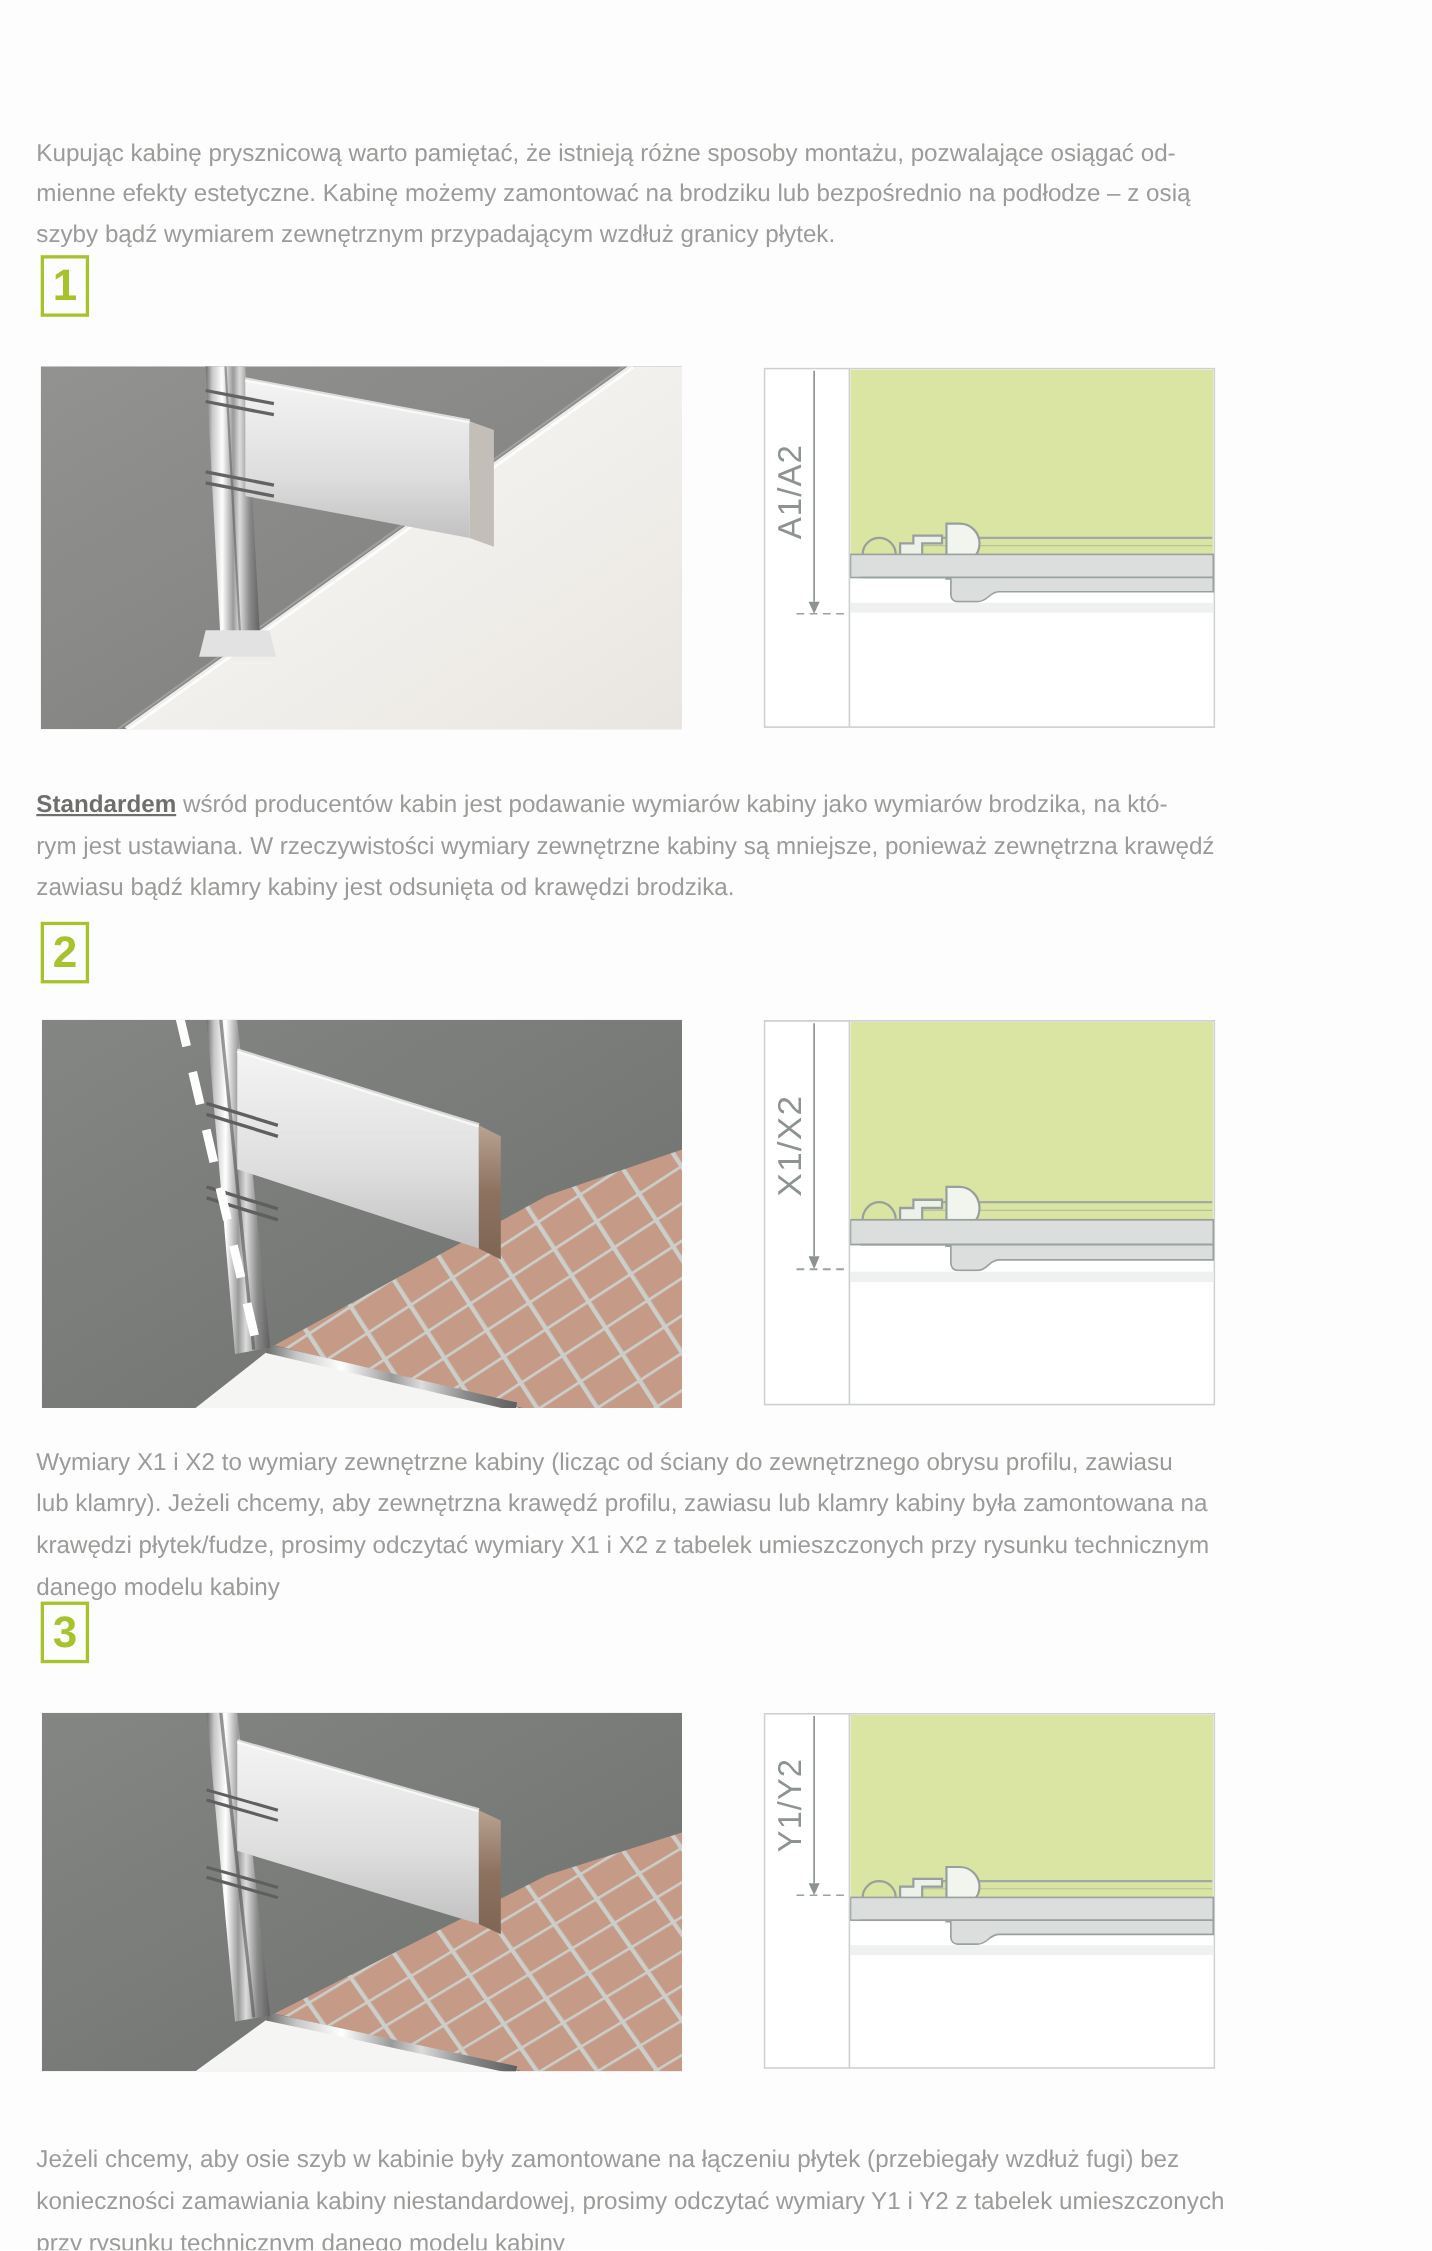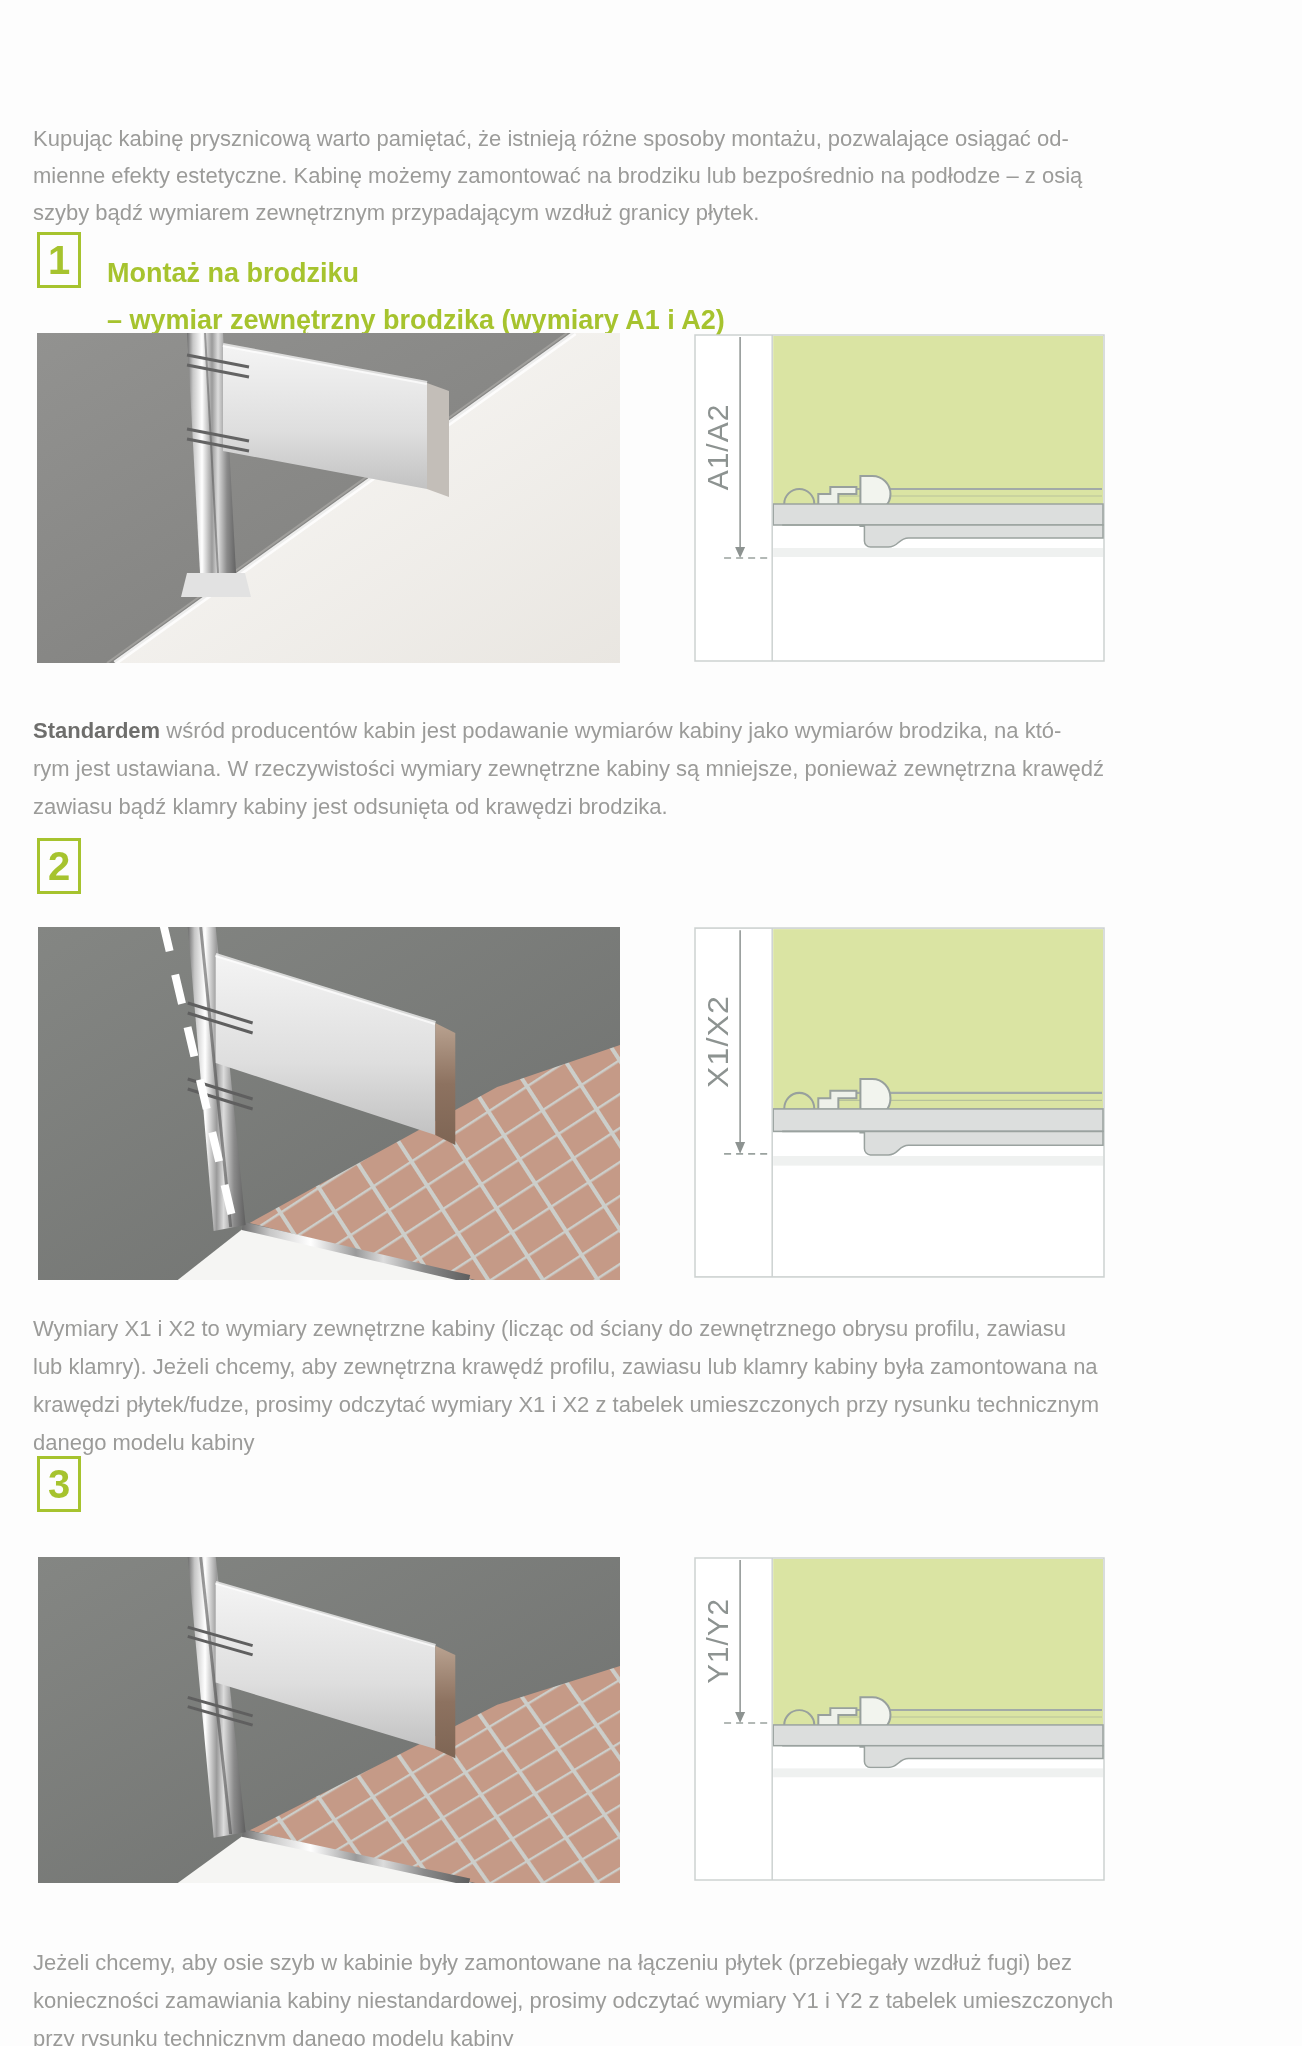--- a/index.html
+++ b/index.html
@@ -9,21 +9,21 @@
          color:var(--accent-green);}
   .body-text{color:var(--body-text);font-size:22px;line-height:37px;}
   .intro{position:absolute;left:33px;top:98px;width:1248px;}
   .sec-num{position:absolute;left:37px;width:38px;height:50px;border:3px solid var(--accent-green);
            color:var(--accent-green);font-size:40px;font-weight:700;display:flex;
            align-items:center;justify-content:center;}
   .sec-head{position:absolute;left:107px;font-size:27px;line-height:47px;color:var(--accent-green);}
   .figure{position:absolute;}
   .figure svg{display:block;width:100%;height:100%;}
   .para{position:absolute;left:33px;width:1248px;font-size:22px;line-height:38px;color:var(--body-text);}
-  .para strong{color:var(--bold-text);font-weight:700;}
+  .para strong{color:var(--bold-text);font-weight:700;text-decoration:underline;}
   .dim-label{font-size:30px;fill:#8d9391;letter-spacing:1px;}
 </style>
 </head>
 <body>
 
 <div class="page">
 
   <svg width="0" height="0" style="position:absolute" aria-hidden="true">
     <defs>
       <linearGradient id="wall1" x1="0" y1="0" x2="1" y2="1">
@@ -74,21 +74,20 @@
         <path d="M88 191 h82 v16 a6 6 0 0 0 6 6 h18 c10 0 10 -9 20 -9 h194 v-13 z" fill="#dcdedd" stroke="#9aa29f" stroke-width="1.5"></path>
         <rect x="79" y="214" width="329" height="9" fill="#eff1f0"></rect>
       </g>
     </defs>
   </svg>
 
 
   <p class="intro body-text">Kupując kabinę prysznicową warto pamiętać, że istnieją różne sposoby montażu, pozwalające osiągać od-<br>mienne efekty estetyczne. Kabinę możemy zamontować na brodziku lub bezpośrednio na podłodze – z osią<br>szyby bądź wymiarem zewnętrznym przypadającym wzdłuż granicy płytek.</p>
 
   <div class="sec-num" style="top:232px">1</div>
-  <h2 class="sec-head" style="top:228px">Montaż na brodziku<br>– wymiar zewnętrzny brodzika (wymiary A1 i A2)</h2>
 
   <div class="figure" style="left:37px;top:333px;width:583px;height:330px">
     <svg viewBox="0 0 583 330" preserveAspectRatio="none">
       <rect width="583" height="330" fill="url(#wall1)"></rect>
       <polygon points="78,330 583,330 583,0 538,0" fill="url(#trayGrad)"></polygon>
       <line x1="78" y1="330" x2="538" y2="0" stroke="#ffffff" stroke-width="5" opacity="0.85"></line>
       <line x1="70" y1="330" x2="530" y2="0" stroke="#b9b7b3" stroke-width="2" opacity="0.5"></line>
       <polygon points="150,0 186,0 200,258 164,258" fill="url(#chromeGrad)"></polygon>
       <line x1="168" y1="0" x2="182" y2="258" stroke="#555555" stroke-width="2" opacity="0.5"></line>
       <polygon points="150,240 208,240 214,264 144,264" fill="#e2e2e2"></polygon>

